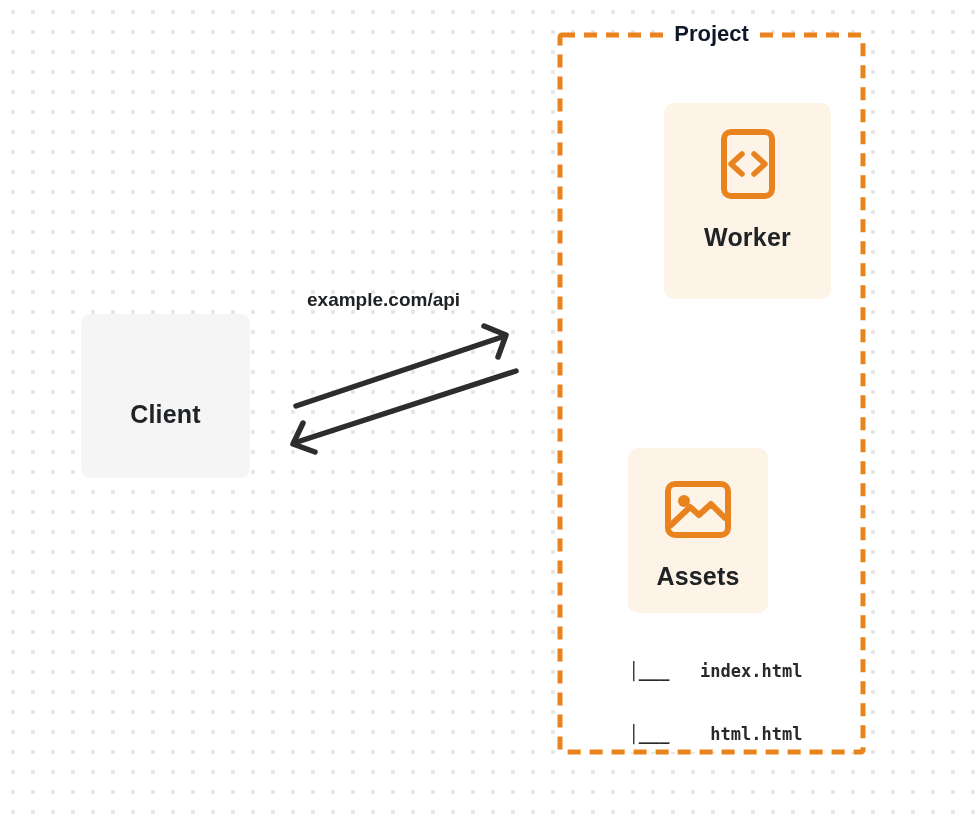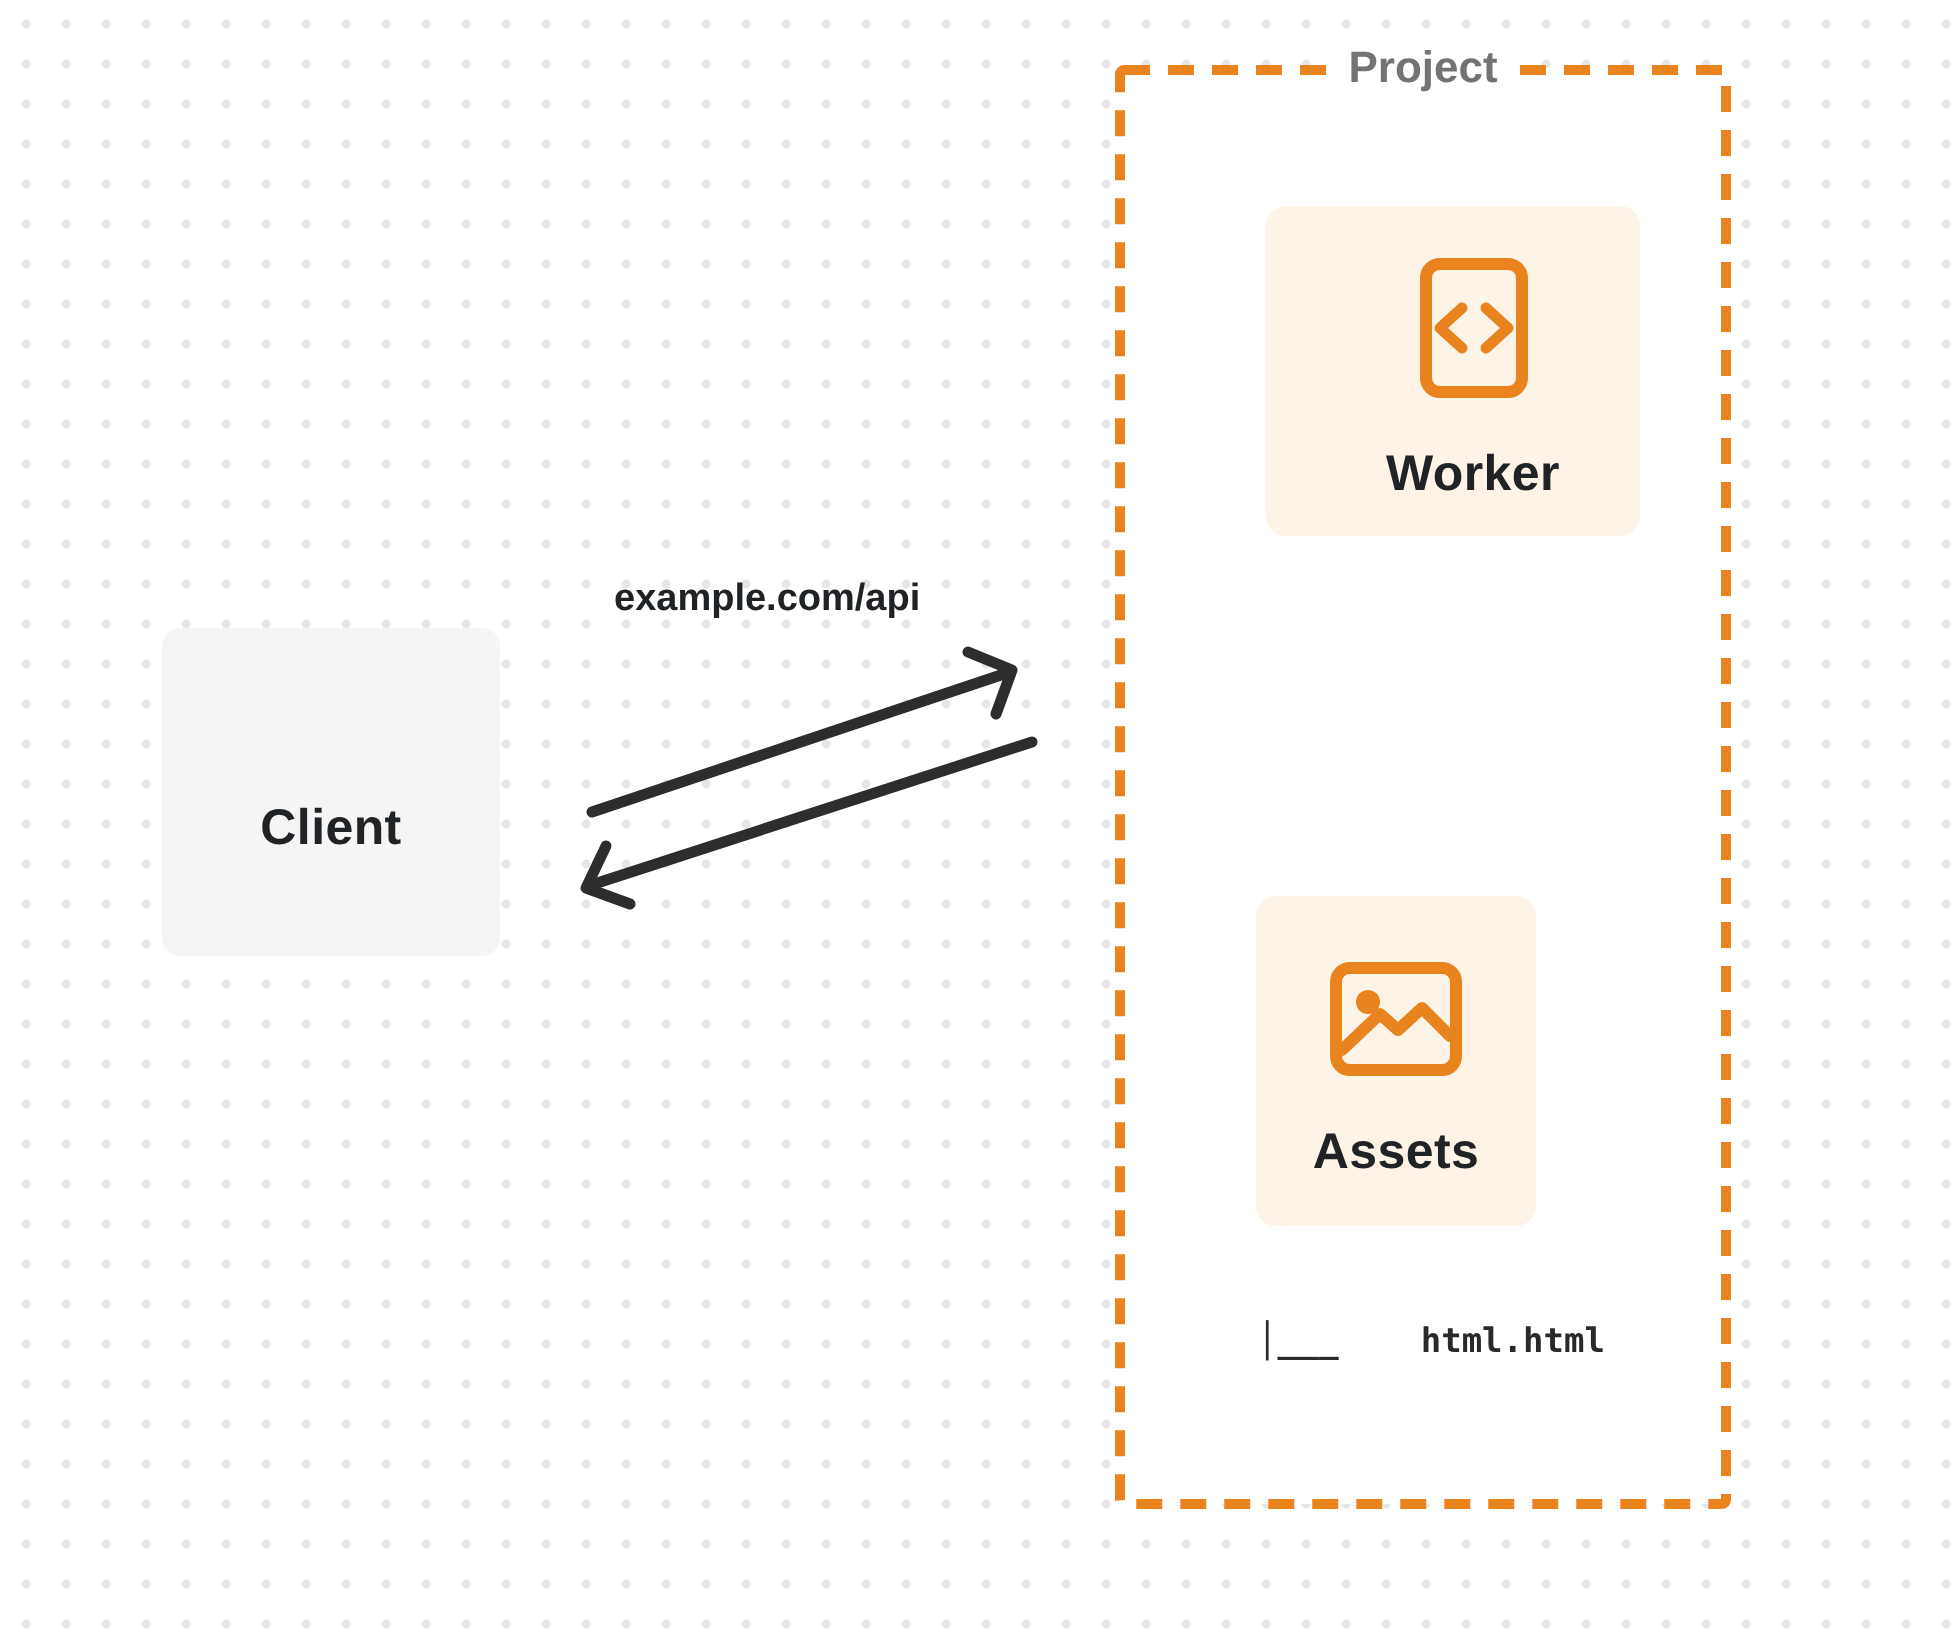--- a/index.html
+++ b/index.html
@@ -56,36 +56,35 @@
     top: 21px;
     width: 303px;
     text-align: center;
   }
   .project-label-wrap span {
     display: inline-block;
     background: #ffffff;
     padding: 0 9px;
     font-size: 22px;
     font-weight: 700;
-    color: #737373;
+    color: #0f172a;
   }
   .panel {
     position: absolute;
     background: #FDF3E6;
     border-radius: 10px;
     display: flex;
     flex-direction: column;
     align-items: center;
   }
   .panel.worker {
-    left: 633px;
+    left: 664px;
     top: 103px;
     width: 167px;
-    height: 165px;
-    padding-left: 20px;
+    height: 196px;
   }
   .panel.assets {
     left: 628px;
     top: 448px;
     width: 140px;
     height: 165px;
   }
   .panel.worker .icon { margin-top: 26px; }
   .panel.assets .icon { margin-top: 33px; }
   .panel .node-label { margin-top: 24px; }
@@ -143,17 +142,18 @@
   <div class="panel assets">
     <svg class="icon" width="66" height="57" viewBox="0 0 66 57">
       <rect x="3" y="3" width="60" height="51" rx="7" fill="none" stroke="#E8831E" stroke-width="6"></rect>
       <circle cx="19" cy="20" r="6" fill="#E8831E"></circle>
       <path d="M6 44 L25 26 L34 34 L46 23 L60 37" fill="none" stroke="#E8831E" stroke-width="6" stroke-linecap="round" stroke-linejoin="round"></path>
     </svg>
     <span class="node-label">Assets</span>
   </div>
 
   <div class="tree">
+    <div>  │___   index.html</div>
     <div>  │___    html.html</div>
     
   </div>
 
 </div>
 
 </body></html>

